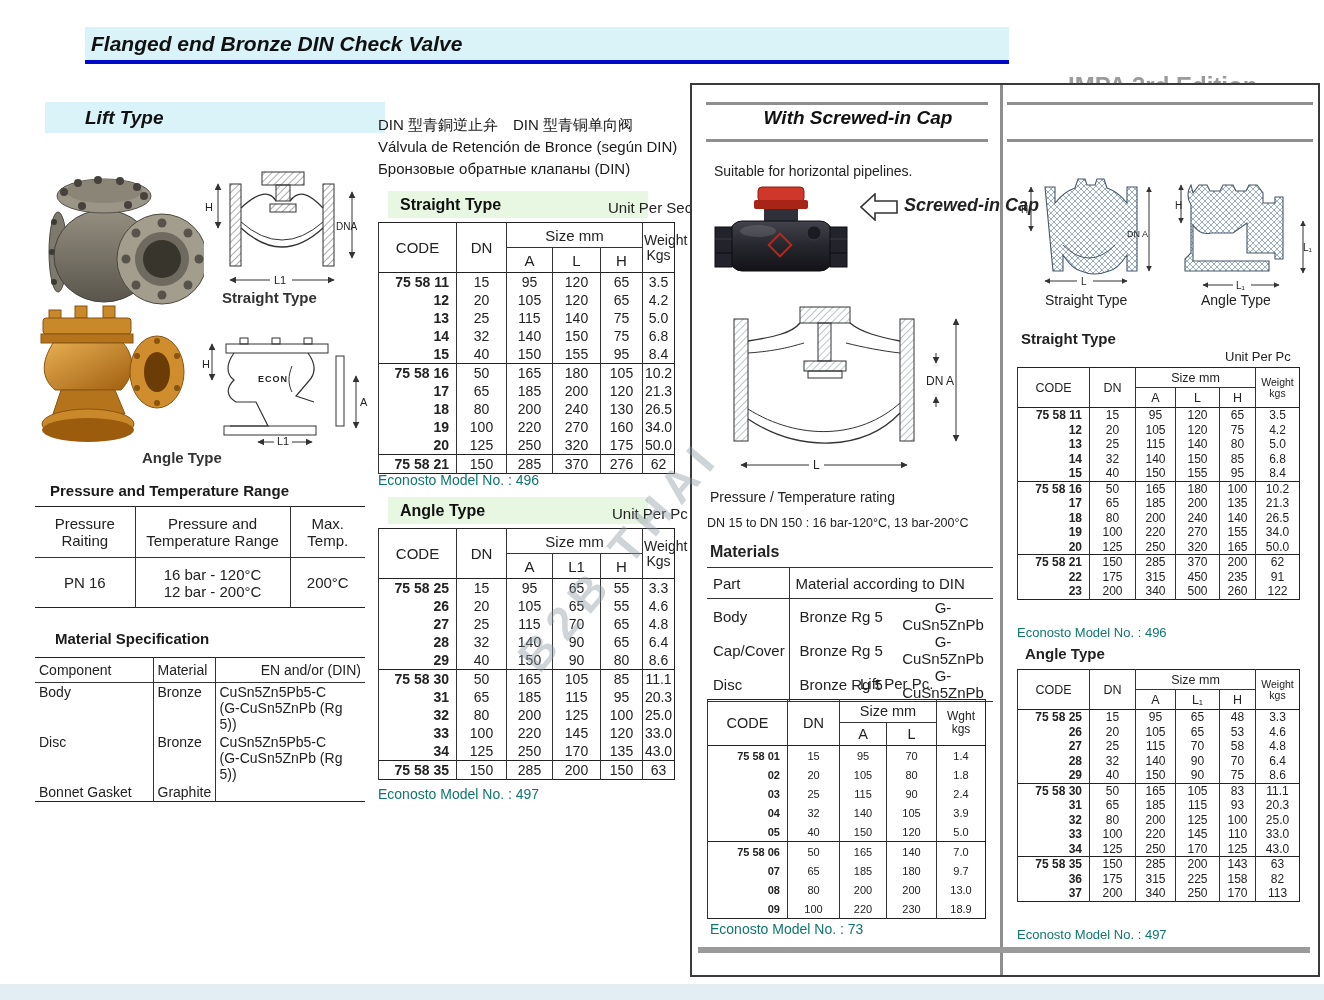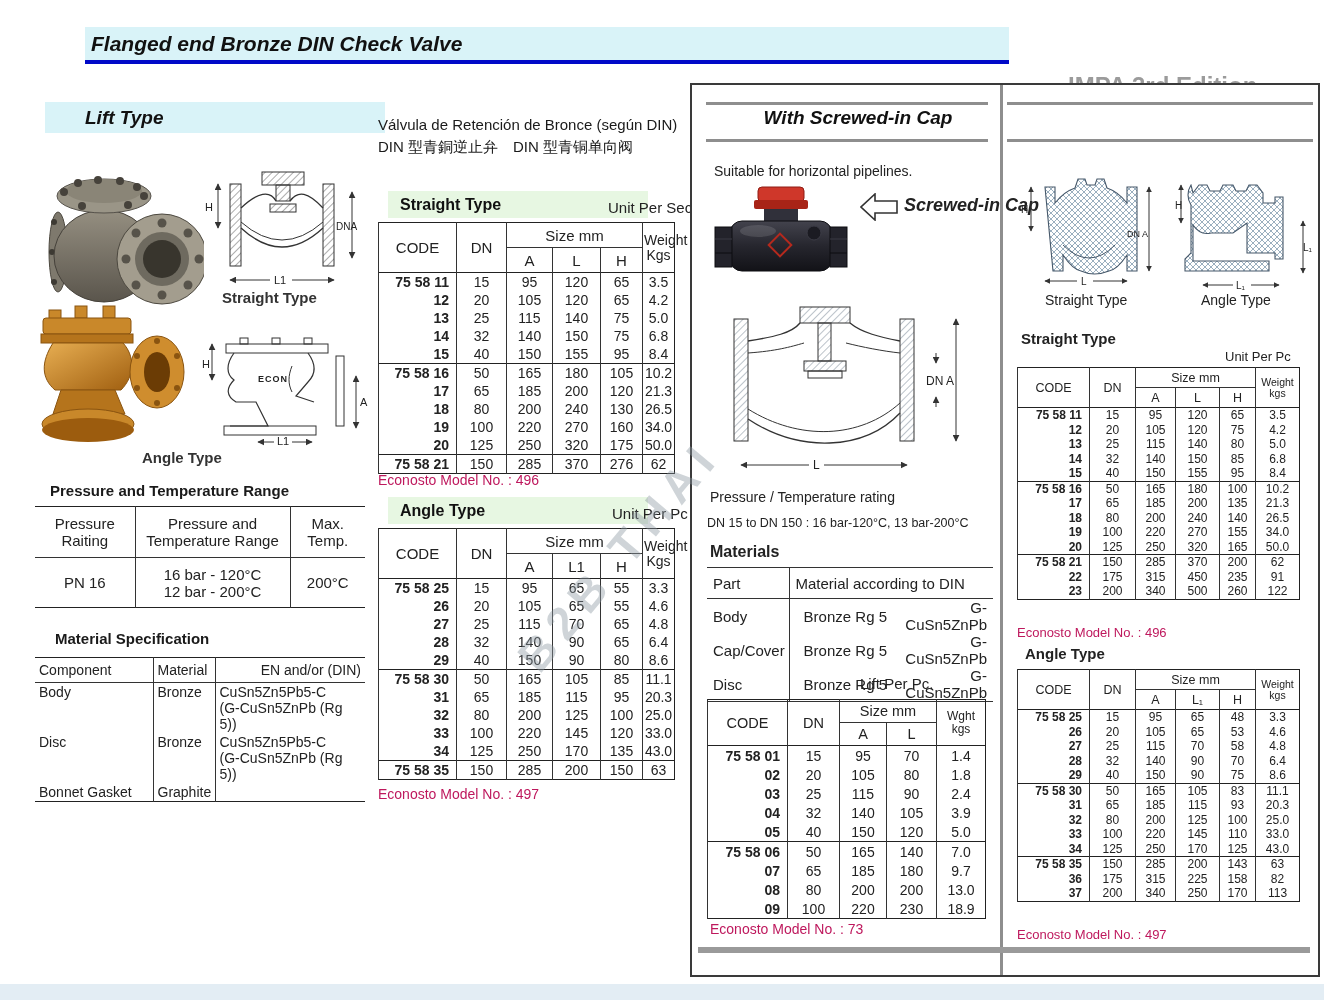--- a/index.html
+++ b/index.html
@@ -13,54 +13,54 @@
   .impa{left:1002px;top:62px;width:318px;display:flex;align-items:center;color:#9b9b9b}
   .impa .ln{width:58px;height:3px;background:#9b9b9b;margin-top:6px}
   .impa .tx{font-weight:bold;font-size:24px;margin:0 8px;white-space:nowrap}
   .impa .br{width:16px;height:22px;border-top:3px solid #9b9b9b;border-right:3px solid #9b9b9b;margin-top:22px}
   .h-cyan{left:45px;top:102px;width:300px;height:31px;background:#d9f3f8;
           font-style:italic;font-weight:bold;font-size:19px;line-height:31px;padding-left:40px;color:#111}
   .sec-h{font-weight:bold;font-size:15px;color:#1a1a1a}
   .cap{font-weight:bold;font-size:15px;color:#333}
   .green-h{background:#e7f7e2;font-weight:bold;font-size:16px;line-height:27px;padding-left:12px;color:#111}
   .unit{font-size:15px;color:#222}
-  .model{font-size:14px;color:#be185d}
+  .model{font-size:14px;color:#0f766e}
   .desc{font-size:15px;line-height:22px;color:#1a1a1a}
   
   table.dt{border-collapse:collapse;table-layout:fixed;border:1.6px solid #222}
   .dt th,.dt td{font-weight:normal;text-align:center;padding:0 1px;border-left:1.1px solid #333}
   .dt thead{border-bottom:1.4px solid #222}
   .dt th.sz{border-bottom:1.1px solid #333}
   .dt tr.grp td{border-top:1.5px solid #222}
   .dt td.code-cell{text-align:right;font-weight:bold;padding-right:7px}
   .mid thead th{font-size:15px;height:24px}
   .mid tbody td{font-size:14px;height:18px}
   .mid .wt div{font-size:14px;line-height:15px}
   .fr thead th{font-size:12.5px;height:19px}
   .fr tbody td{font-size:12px;height:14.5px}
   .fr .wt div{font-size:10.5px;line-height:11px}
   .scr thead th{font-size:14.5px;height:22px}
-  .scr tbody td{font-size:14px;height:19px}
+  .scr tbody td{font-size:11px;height:19px}
   .scr .wt div{font-size:12px;line-height:13px}
   
   table.pt{border-collapse:collapse;table-layout:fixed;border-top:1.6px solid #222;border-bottom:1.6px solid #222}
   .pt th,.pt td{font-weight:normal;font-size:15px;text-align:center;white-space:pre-line}
   .pt th+th,.pt td+td{border-left:1.1px solid #333}
   .pt thead th{border-bottom:1.1px solid #333;height:48px}
   .pt tbody td{height:47px}
   
   table.plain{border-collapse:collapse;table-layout:fixed;border-top:1.5px solid #222;border-bottom:1.5px solid #222}
   .plain th{font-weight:normal;font-size:14px;text-align:left;border-bottom:1.2px solid #333;height:24px;padding:0 4px}
   .plain td{font-size:14px;text-align:left;vertical-align:top;white-space:pre-line;padding:1px 4px}
   .plain th+th,.plain td+td{border-left:1.1px solid #333}
   .plain td.code-cell{text-align:left;font-weight:normal;padding-right:0}
   .spec th:last-child{text-align:right}
   table.mt{border-collapse:collapse;table-layout:fixed;border-top:1.2px solid #333;border-bottom:1.2px solid #333}
   .mt th{font-weight:normal;font-size:15px;text-align:left;border-bottom:1.2px solid #333;height:30px;padding:0 6px}
-  .mt td{font-size:15px;text-align:right;height:20px;padding:0 6px}
+  .mt td{font-size:15px;text-align:center;height:20px;padding:0 6px}
   .mt th:first-child,.mt td:first-child{border-right:1.1px solid #333}
   .mt td.code-cell{text-align:left;font-weight:normal;padding-right:6px}
   
   .bigbox{left:690px;top:83px;width:626px;height:890px;border:2px solid #3a3a3a;background:#fff}
   .vdiv{left:308px;top:0;width:3px;height:890px;background:#8e8e8e}
   .rule{height:3px;background:#8e8e8e}
   .box-h{font-style:italic;font-weight:bold;font-size:19px;text-align:center;color:#111}
   .graybar{left:6px;top:862px;width:612px;height:6px;background:#9a9a9a}
   .footer-strip{left:0;top:984px;width:1324px;height:16px;background:#e3edf4}
   .watermark{left:548px;top:628px;font-size:46px;font-weight:bold;letter-spacing:9px;
@@ -248,22 +248,23 @@
       </tr>
       <tr>
         <td class="code-cell">Bonnet Gasket</td>
         <td>Graphite</td>
         <td></td>
       </tr>
     </tbody>
 </table>
 
 <div class="abs desc" style="left:378px;top:114px;width:310px">
+  <div>DIN 型青銅逆止弁　DIN 型青铜单向阀</div>
   <div>Válvula de Retención de Bronce (según DIN)</div>
-  <div>DIN 型青銅逆止弁　DIN 型青铜单向阀</div>
+  <div>Бронзовые обратные клапаны (DIN)</div>
 </div>
 
 <div class="abs green-h" style="left:388px;top:191px;width:248px;height:27px">Straight Type</div>
 <div class="abs unit" style="left:608px;top:199px">Unit Per Sec.</div>
 <table class="abs dt mid" style="left:378px;top:222px;width:296px">
   <colgroup>
       <col style="width:78px">
       <col style="width:50px">
       <col style="width:46px">
       <col style="width:48px">

